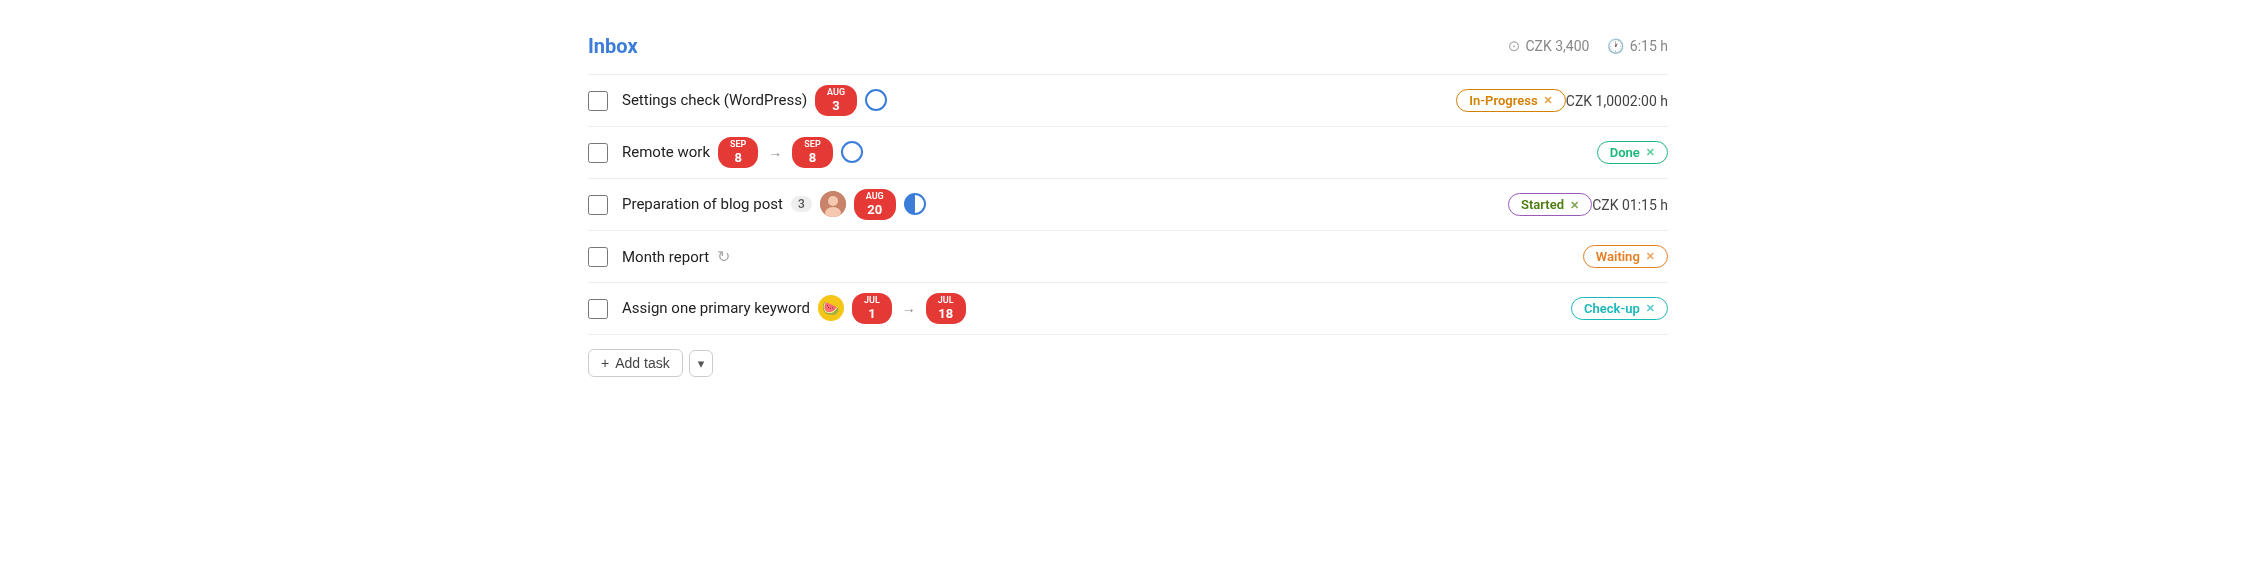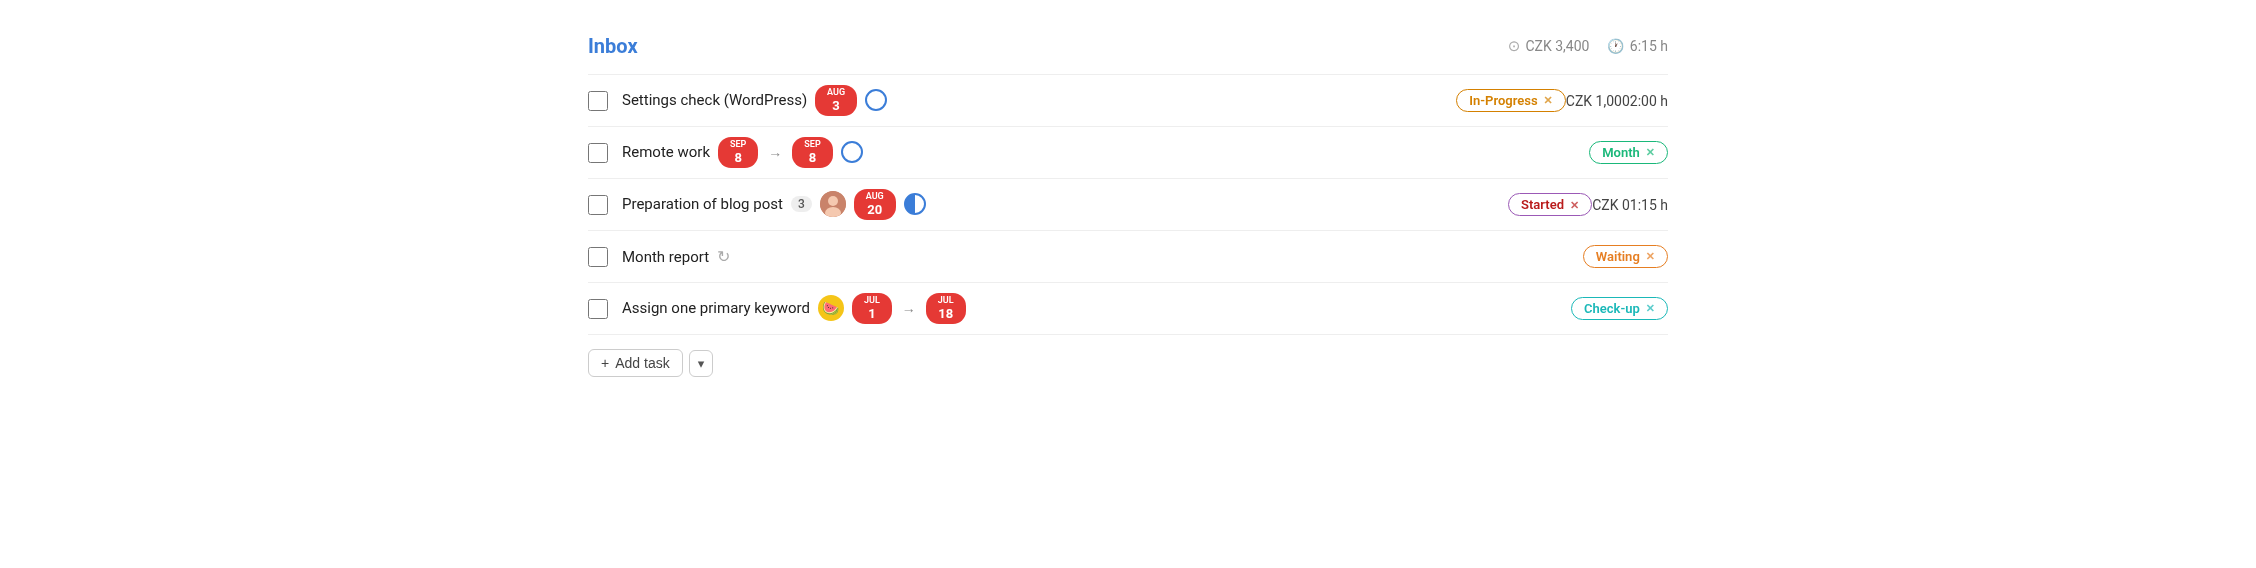--- a/index.html
+++ b/index.html
@@ -135,21 +135,21 @@
       color: #d48000;
       border-color: #d48000;
       background: transparent;
     }
     .status-done {
       color: #1ab87a;
       border-color: #1ab87a;
       background: transparent;
     }
     .status-started {
-      color: #b91c1c;
+      color: #4d7c0f;
       border-color: #9b59b6;
       background: transparent;
       align-items: flex-end;
     }
     .status-waiting {
       color: #e67e22;
       border-color: #e67e22;
       background: transparent;
     }
     .status-checkup {
@@ -301,21 +301,21 @@
         </span>
         <span class="arrow">→</span>
         <span class="date-badge">
           <span class="month">Sep</span>
           <span class="day">8</span>
         </span>
         <span class="circle-empty"></span>
       </div>
       <div class="task-right">
         <span class="status-badge status-done">
-          <span>Month</span>
+          <span>Done</span>
           <span class="close-x">✕</span>
         </span>
       </div>
     </div>
 
     <div class="task-row">
       <input type="checkbox" class="task-checkbox" style="">
       <div class="task-main">
         <span class="task-name">Preparation of blog post</span>
         <span class="badge-count">3</span>

